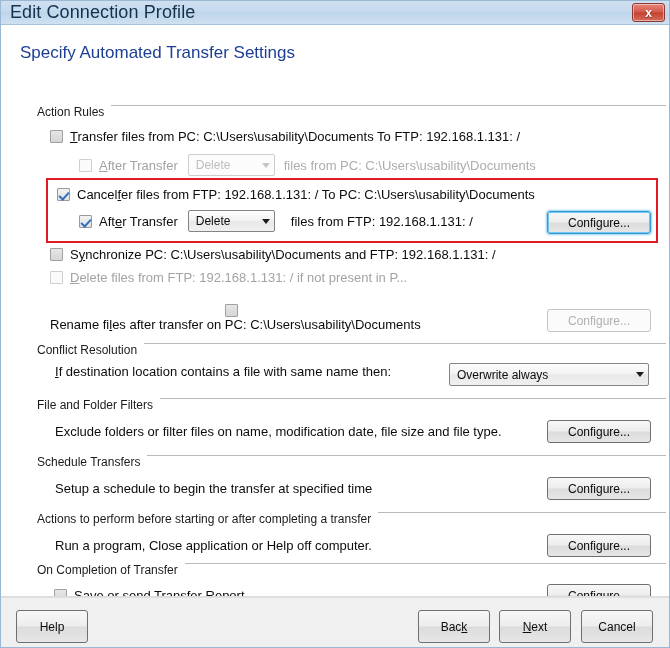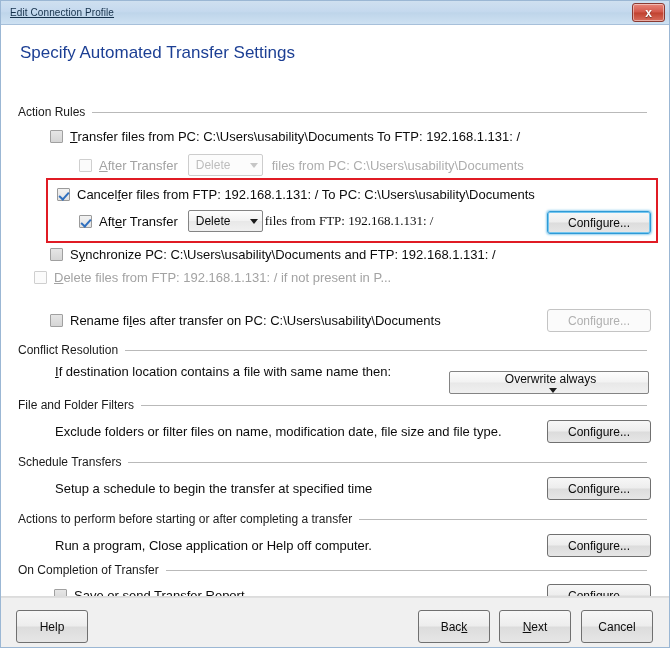--- a/index.html
+++ b/index.html
@@ -29,25 +29,24 @@
     position: relative;
     height: 24px;
     box-sizing: border-box;
     background: linear-gradient(to bottom, #cfe0f0 0%, #c5d9ee 45%, #bed5ea 52%, #cee1f2 100%);
     border-bottom: 1px solid #a7c0da;
     padding-left: 9px;
     display: flex;
     align-items: center;
   }
   .titlebar-text {
-    font-size: 10px;
+    font-size: 18px;
     color: #15314b;
     letter-spacing: 0.1px;
     white-space: nowrap;
-    text-decoration: underline;
   }
   .close-btn {
     position: absolute;
     right: 4px;
     top: 2px;
     width: 33px;
     height: 19px;
     box-sizing: border-box;
     border: 1px solid #8a3a32;
     border-radius: 3px;
@@ -76,24 +75,23 @@
     left: 19px;
     top: 18px;
     font-size: 17px;
     color: #1c3f94;
     white-space: nowrap;
   }
 
   
   .group {
     position: absolute;
-    left: 17px;
+    left: 36px;
     width: 629px;
     display: flex;
-    align-items: center;
     white-space: nowrap;
   }
   .group .g-label {
     font-size: 12px;
     color: #1a1a1a;
     padding-right: 7px;
   }
   .group .g-rule {
     flex: 1;
     height: 1px;
@@ -145,21 +143,21 @@
     transform: rotate(42deg);
   }
 
   .lbl { font-size: 13px; color: #0c0c0c; }
   .lbl.disabled { color: #a3a3a3; }
   .lbl.muted { color: #adadad; }
   .u { text-decoration: underline; }
 
   
   .combo {
-    width: 75px;
+    width: 87px;
     height: 22px;
     box-sizing: border-box;
     border: 1px solid #848484;
     border-radius: 2px;
     background: linear-gradient(to bottom, #fdfdfd 0%, #f2f2f2 48%, #e8e8e8 52%, #f0f0f0 100%);
     display: flex;
     align-items: center;
     padding: 0 4px 0 7px;
     font-size: 12px;
     color: #0c0c0c;
@@ -288,57 +286,57 @@
       <span class="lbl"><span>Cancel</span><span class="u">f</span><span>er files from FTP: 192.168.1.131: /  To  PC: C:\Users\usability\Documents</span></span>
     </div>
 
     <div class="row" style="left:78px; top:185px;">
       <span class="cb on"></span>
       <span class="lbl" style="margin-right:10px;"><span>Aft</span><span class="u">e</span><span>r Transfer</span></span>
       <span class="combo">
         <span class="ctext">Delete</span>
         <span class="arrow"></span>
       </span>
-      <span class="lbl" style="margin-left:2px;font-family:Liberation Serif, serif;">files from FTP: 192.168.1.131: /</span>
+      <span class="lbl" style="margin-left:16px;">files from FTP: 192.168.1.131: /</span>
     </div>
 
     <div class="btn focus" style="position:absolute; left:546px; top:186px;">
       <span>Configure...</span>
     </div>
 
     <div class="row" style="left:49px; top:222px;">
       <span class="cb off"></span>
       <span class="lbl"><span>S</span><span class="u">y</span><span>nchronize PC: C:\Users\usability\Documents and FTP: 192.168.1.131: /</span></span>
     </div>
 
-    <div class="row" style="left:33px; top:245px;">
+    <div class="row" style="left:49px; top:245px;">
       <span class="cb dis"></span>
       <span class="lbl disabled"><span class="u">D</span><span>elete files from FTP: 192.168.1.131: / if not present in P...</span></span>
     </div>
 
 
-    <div class="row" style="left:49px; top:288px;">
+    <div class="row" style="left:49px; top:279px;flex-direction:column;">
       <span class="cb off"></span>
       <span class="lbl"><span>Rename fi</span><span class="u">l</span><span>es after transfer on PC: C:\Users\usability\Documents</span></span>
     </div>
 
     <div class="btn disabled" style="position:absolute; left:546px; top:284px;">
       <span><span>Confi</span><span class="u">g</span><span>ure...</span></span>
     </div>
 
     <div class="group" style="top:318px;">
       <span class="g-label">Conflict Resolution</span>
       <span class="g-rule"></span>
     </div>
 
     <div class="row" style="left:54px; top:339px;">
       <span class="lbl"><span class="u">I</span><span>f destination location contains a file with same name then:</span></span>
     </div>
 
-    <div class="combo wide" style="position:absolute; left:448px; top:346px;flex-direction:column;">
+    <div class="combo wide" style="position:absolute; left:448px; top:338px;">
       <span class="ctext">Overwrite always</span>
       <span class="arrow"></span>
     </div>
 
     <div class="group" style="top:373px;">
       <span class="g-label">File and Folder Filters</span>
       <span class="g-rule"></span>
     </div>
 
     <div class="row" style="left:54px; top:399px;">

